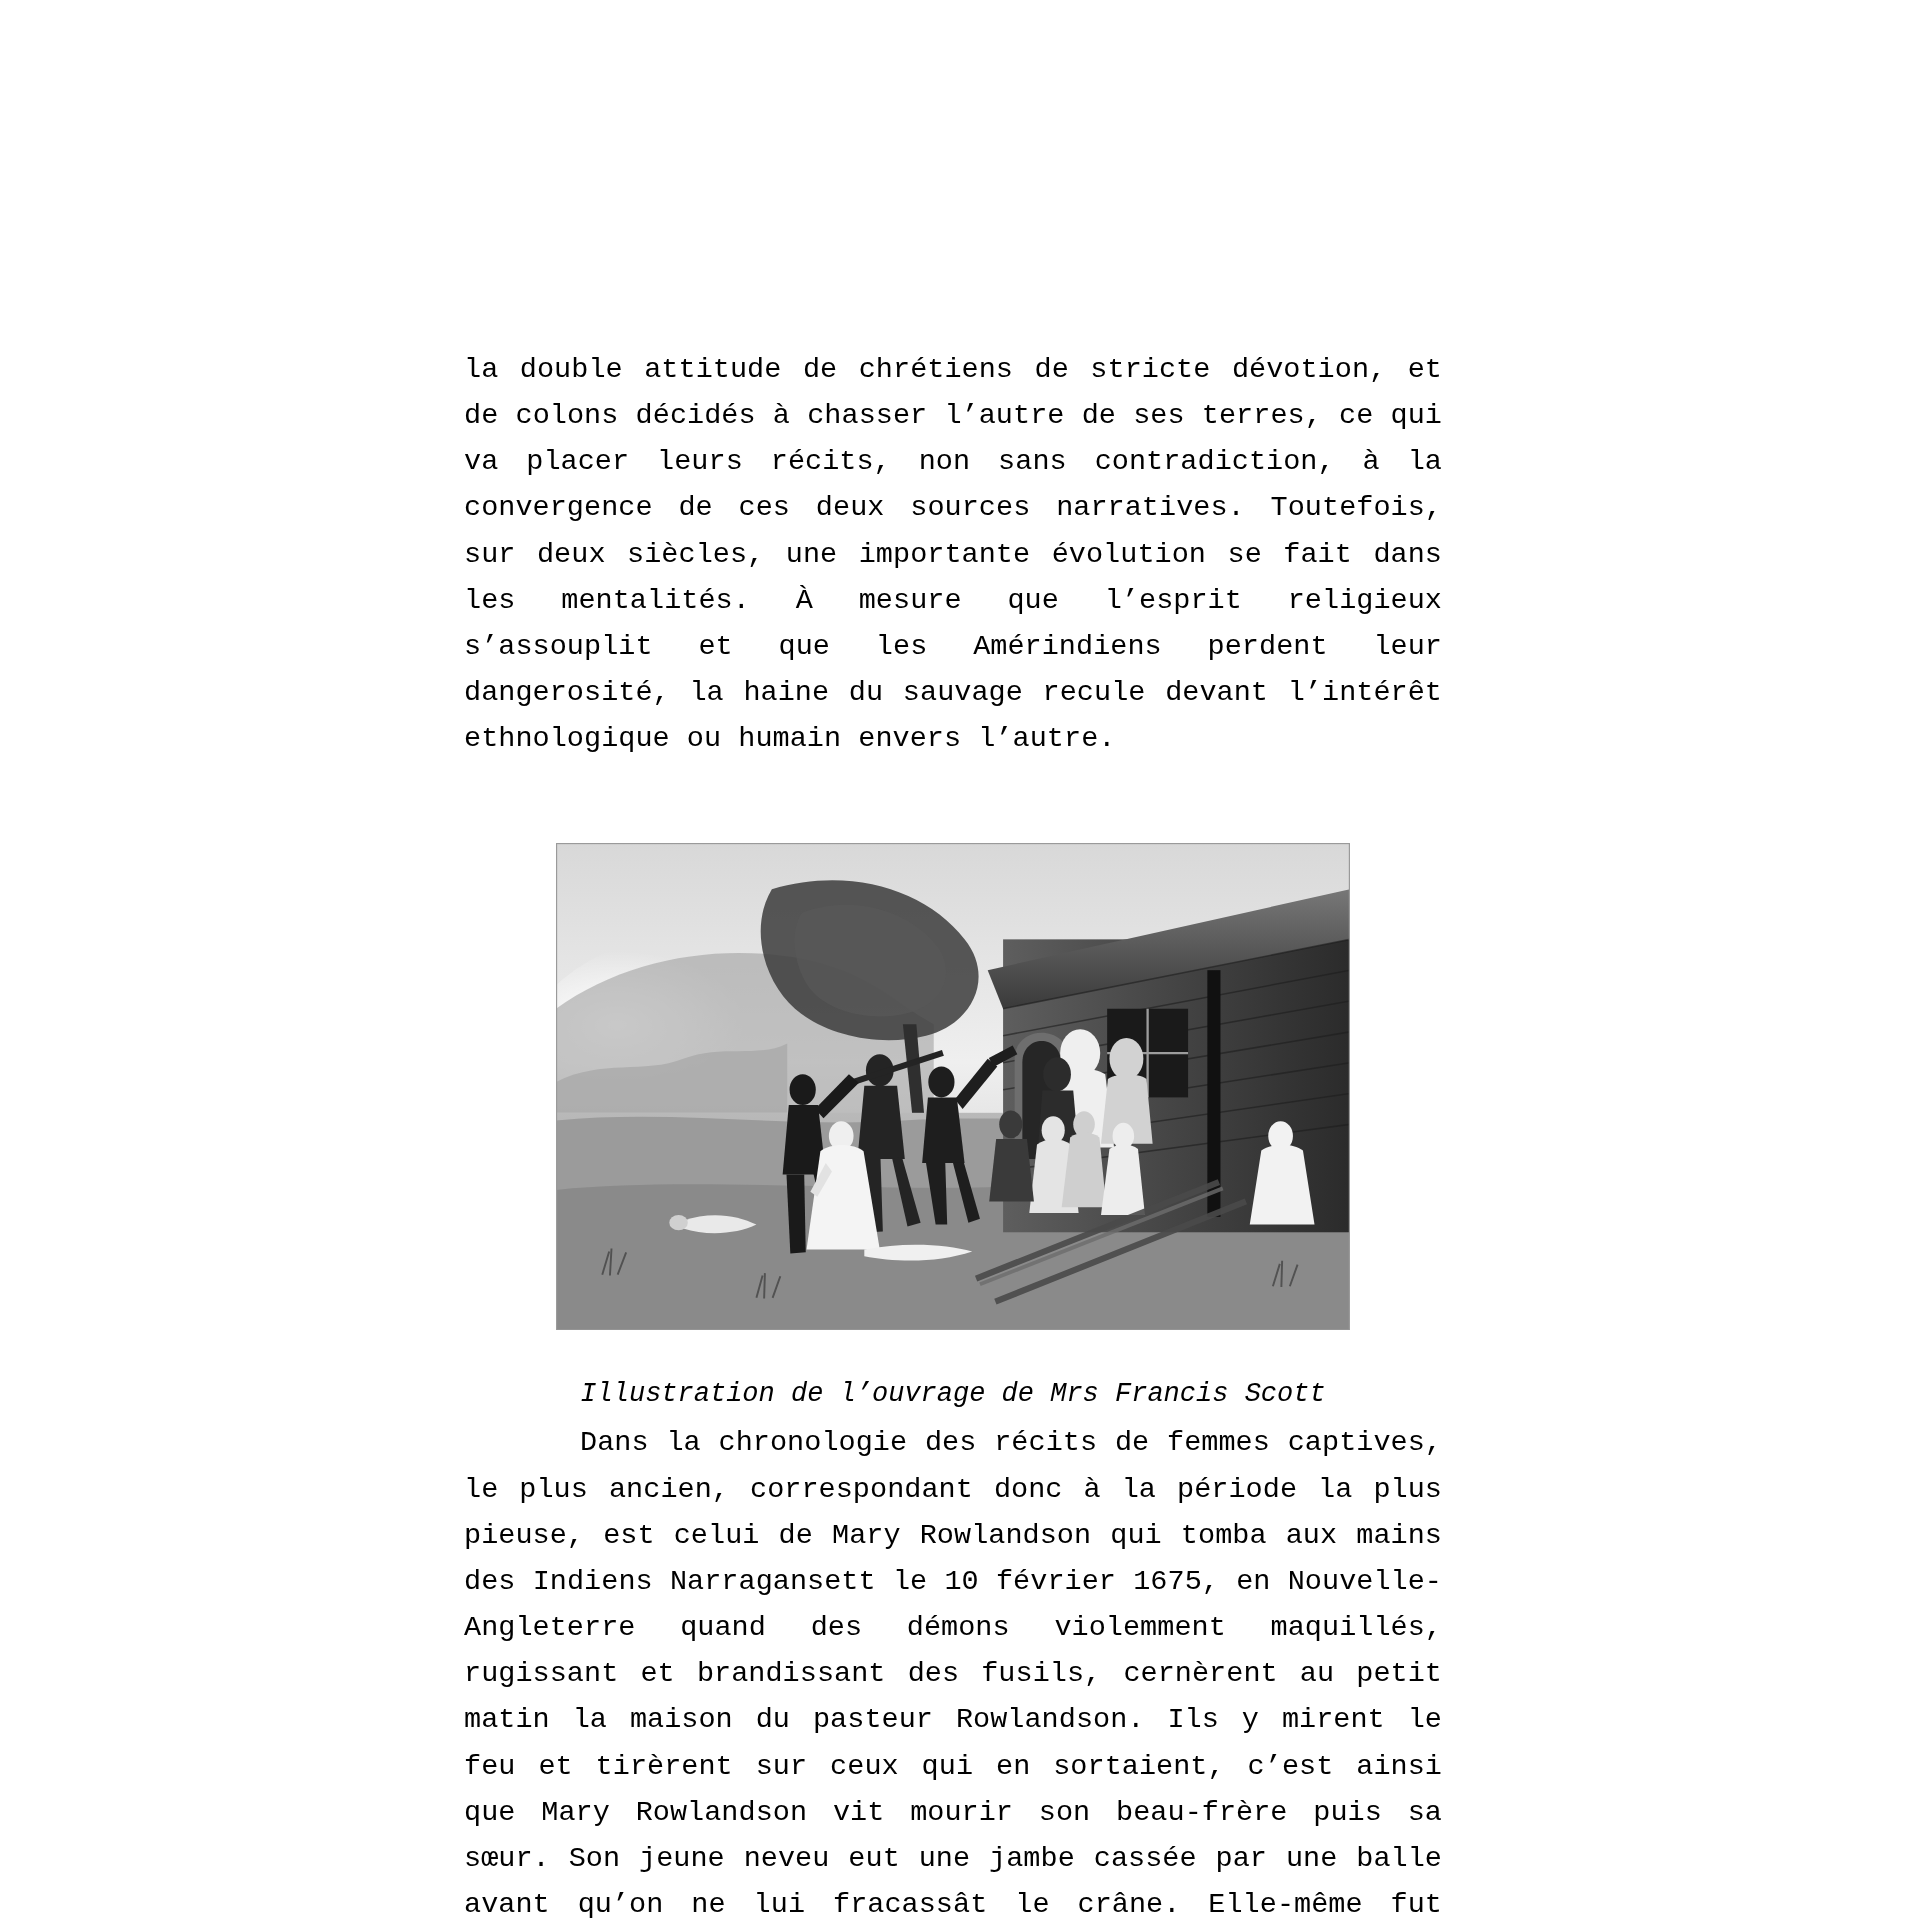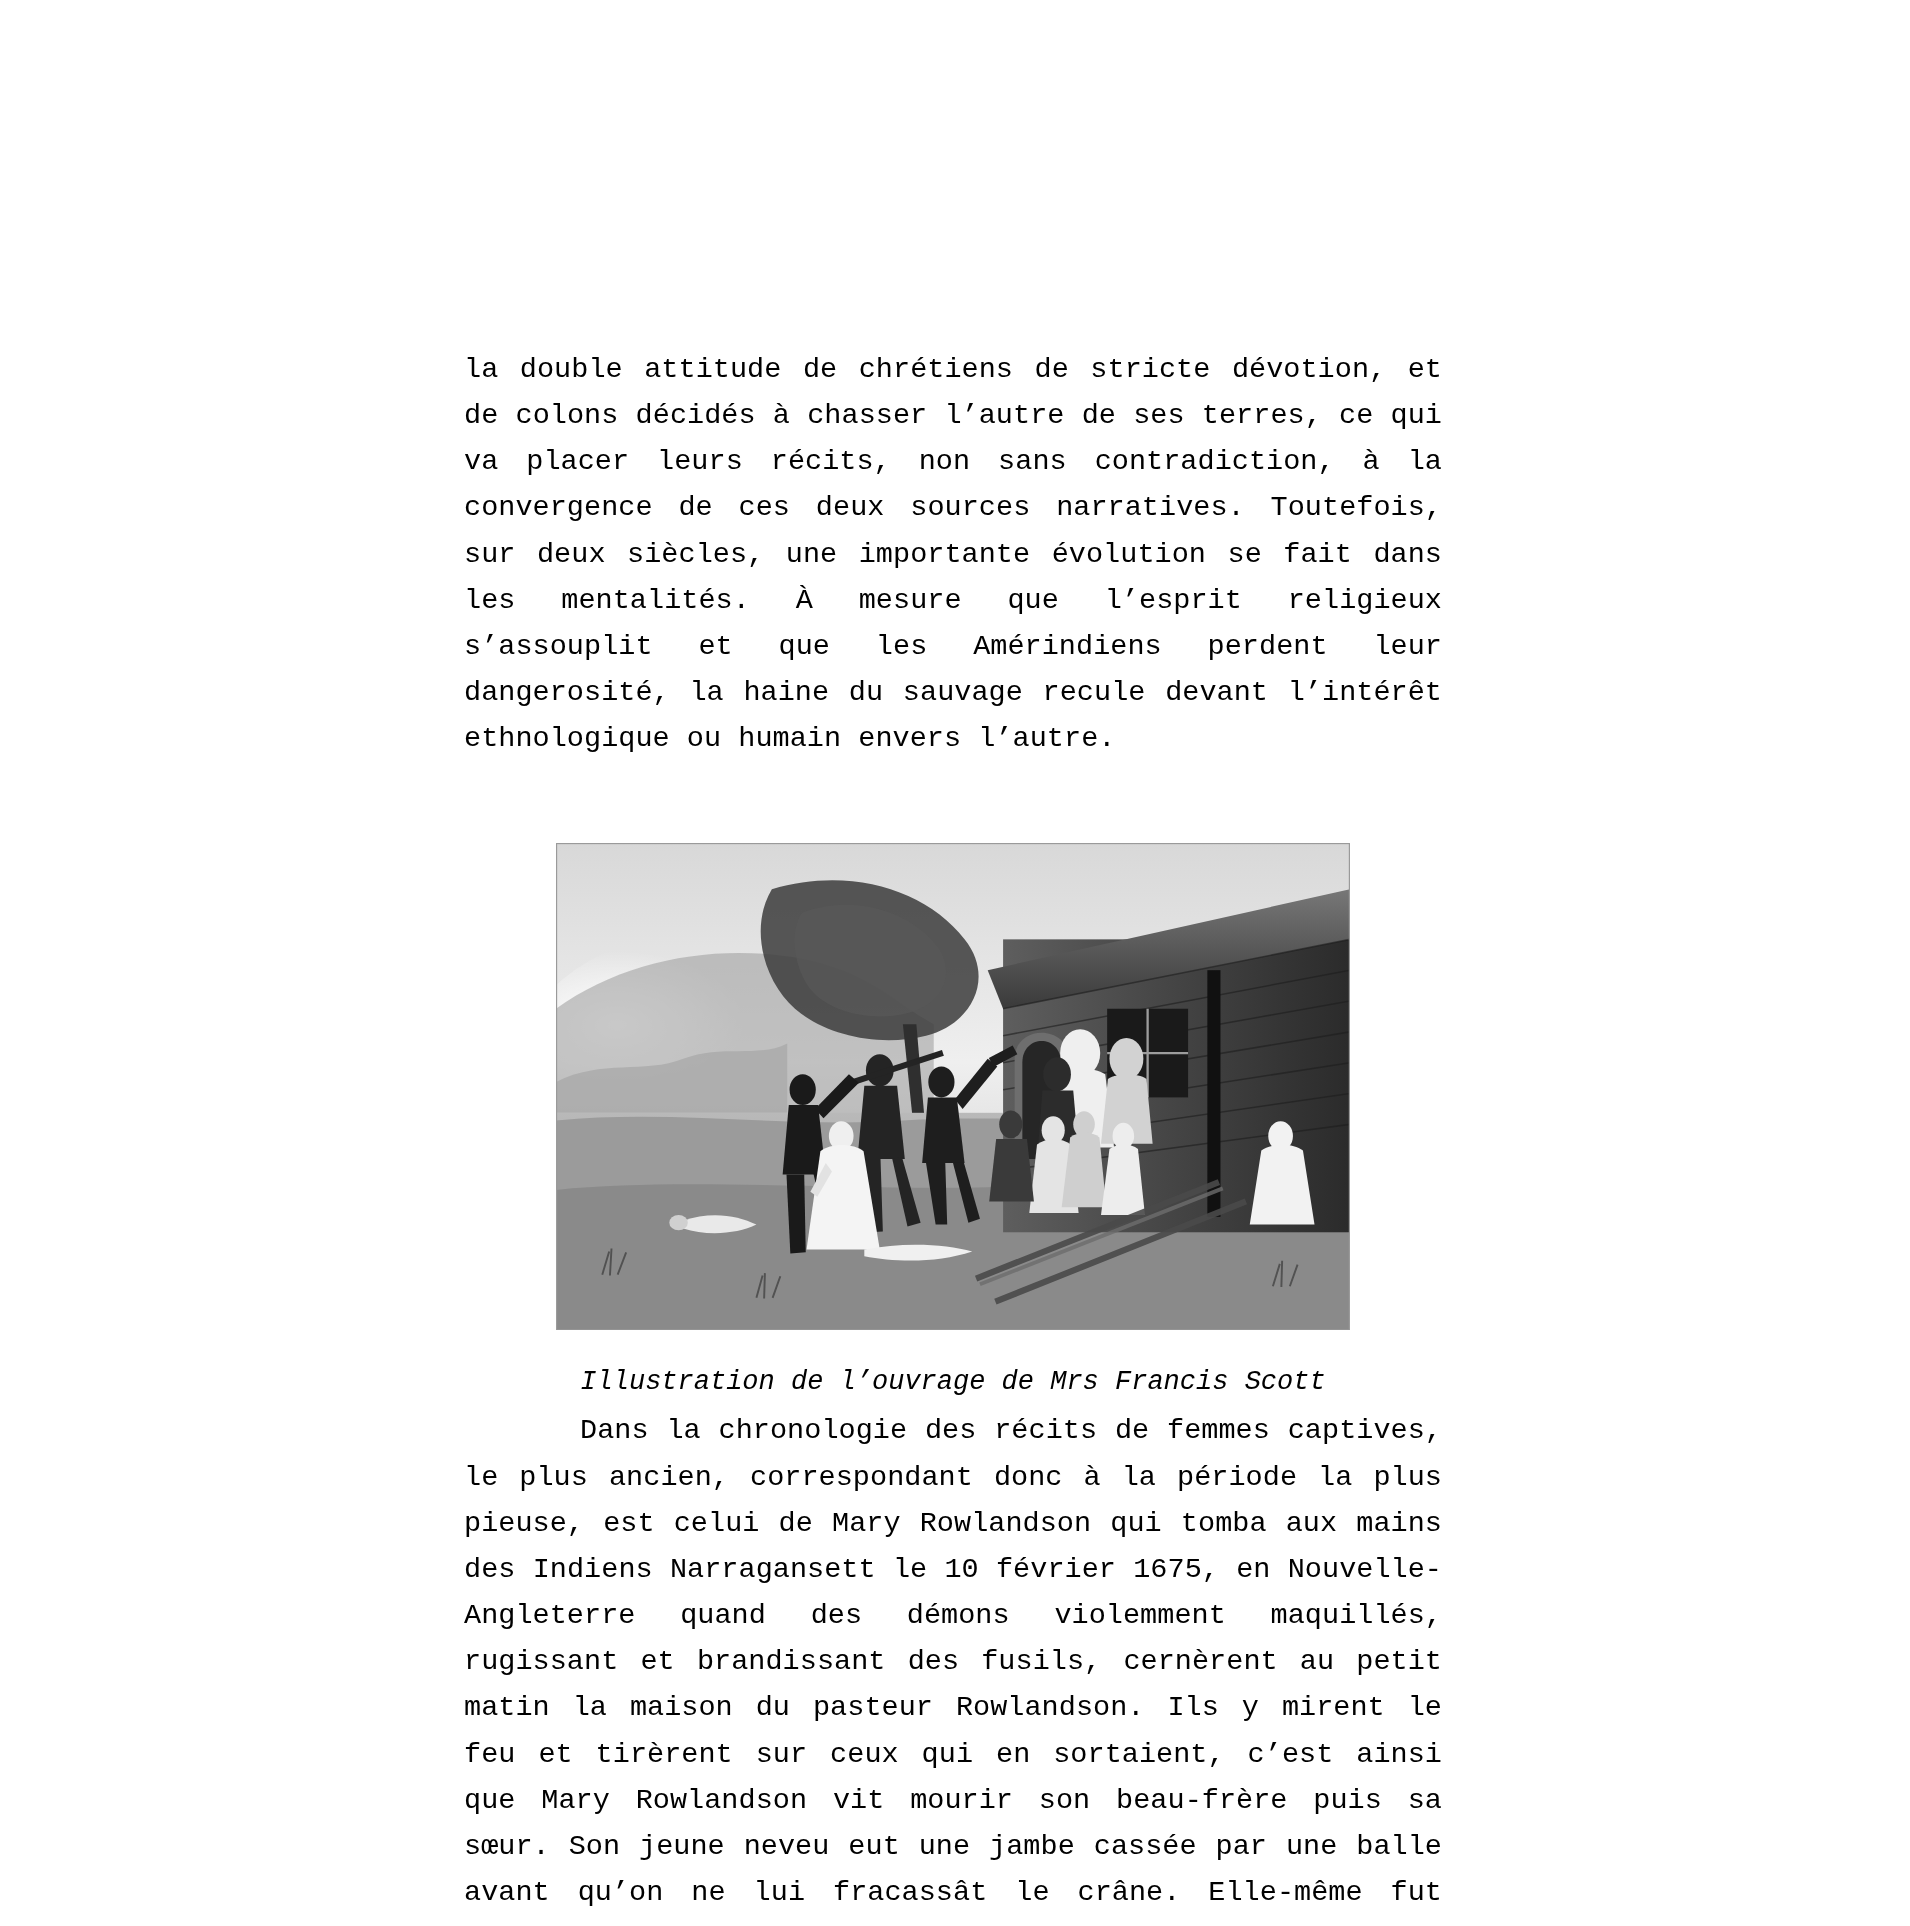--- a/index.html
+++ b/index.html
@@ -49,21 +49,21 @@
     display: inline-block;
     width: 794px;
     height: 487px;
     position: relative;
     overflow: hidden;
     background: #cfcfcf;
   }
   .figure-caption {
     font-style: italic;
     font-size: 27px;
-    margin-top: 35px;
+    margin-top: 47px;
     text-align: center;
   }
   .after-figure {
     margin-top: 89px;
   }
 
   
   .engraving {
     position: absolute;
     inset: 0;

